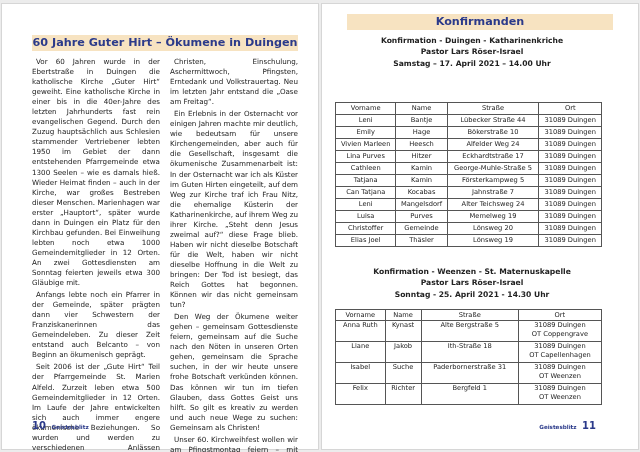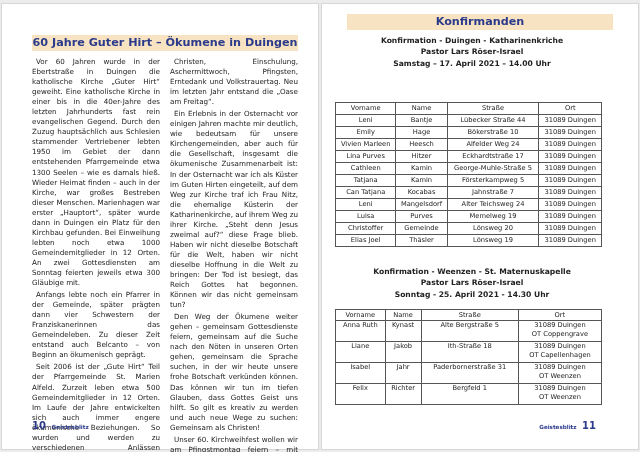--- a/index.html
+++ b/index.html
@@ -212,21 +212,21 @@
           <td>Liane</td>
           <td>Jakob</td>
           <td>Ith-Straße 18</td>
           <td>
             <div>31089 Duingen</div>
             <div>OT Capellenhagen</div>
           </td>
         </tr>
         <tr>
           <td>Isabel</td>
-          <td>Jahr</td>
+          <td>Suche</td>
           <td>Paderbornerstraße 31</td>
           <td>
             <div>31089 Duingen</div>
             <div>OT Weenzen</div>
           </td>
         </tr>
         <tr>
           <td>Felix</td>
           <td>Richter</td>
           <td>Bergfeld 1</td>

